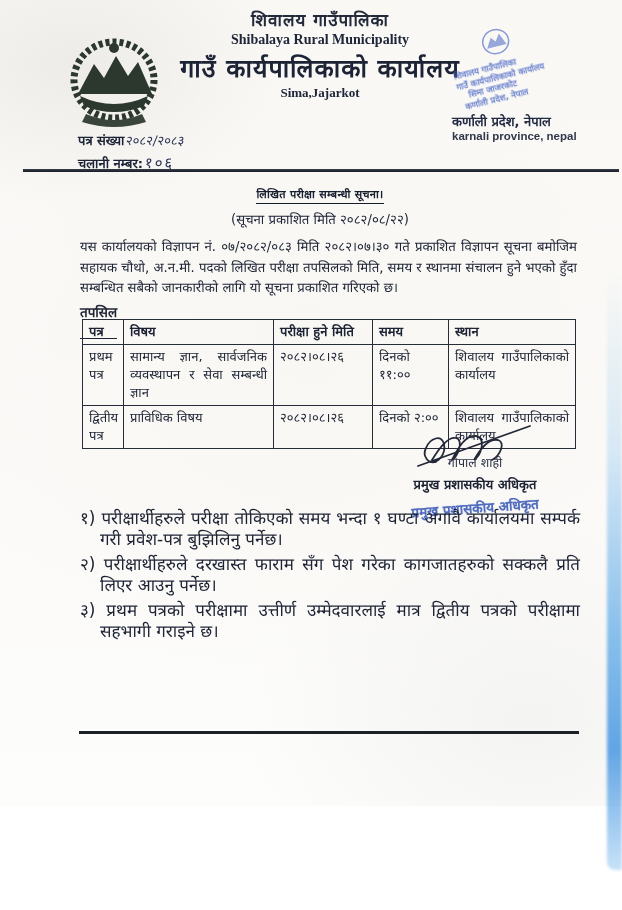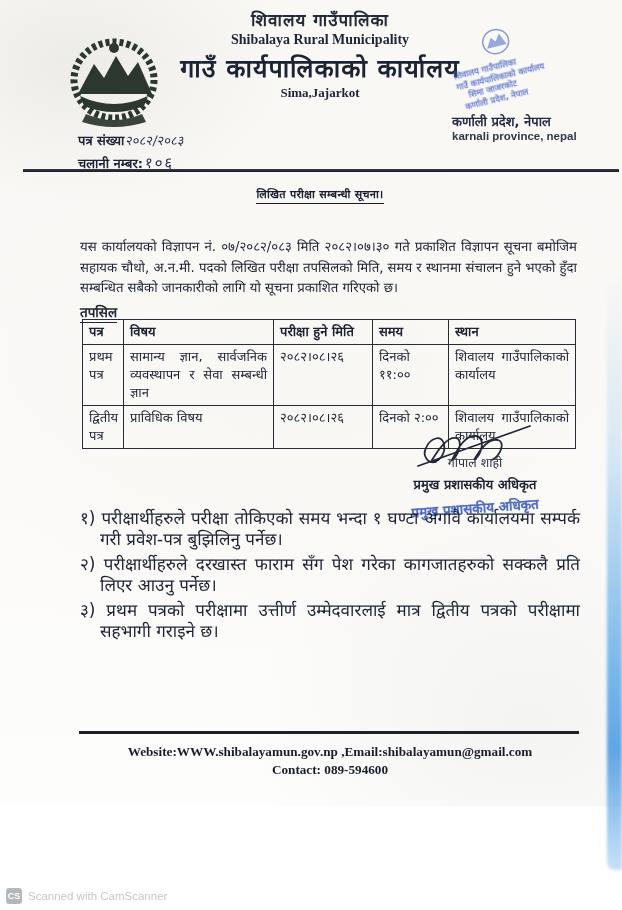--- a/index.html
+++ b/index.html
@@ -48,21 +48,21 @@
   
   .title-wrap{ left:120px; top:183px; width:400px; text-align:center; }
   .notice-title{ display:inline-block; font-size:11px; font-weight:800; color:#161c2c;
     border-bottom:1.7px solid #161c2c; padding-bottom:2px; letter-spacing:.3px;}
   .published{ margin-top:6px; font-size:13.2px; color:#20263a; }
 
   
   .body-par{ left:80px; top:237px; width:497px; font-size:13.2px; line-height:20.5px;
     text-align:justify; color:#1d2334; }
   .tapasil{ left:80px; top:303px; font-size:13.5px; font-weight:800;
-    border-bottom:1.6px solid #1d2334; padding-bottom:1px; }
+    border-bottom:1.6px solid #1d2334; padding-bottom:17px; }
 
   
   table.sched{ position:absolute; left:82px; top:319px; width:493px; border-collapse:collapse; table-layout:fixed; }
   table.sched th, table.sched td{
     border:1.6px solid #262c38; padding:2px 6px 4px 6px; font-size:13px; vertical-align:top;
     font-family:"DejaVu Sans","Liberation Sans",sans-serif; color:#1d2334; font-weight:400;
   }
   table.sched th{ text-align:left; font-weight:700; height:25px; }
   td.just{ text-align:justify; }
   .c0{ width:41px; } .c1{ width:150px; } .c2{ width:99px; } .c3{ width:76px; } .c4{ width:127px; }
@@ -155,20 +155,21 @@
     <div class="ref-row" style="margin-top:3px;">
       <span class="ref-label">चलानी नम्बर:</span>
       <span class="hand chalani-val">१०६</span>
     </div>
   </div>
 
   <div class="abs rule-top"></div>
 
   <div class="abs title-wrap np">
     <span class="notice-title">लिखित परीक्षा सम्बन्धी सूचना।</span>
+    <div class="published">(सूचना प्रकाशित मिति २०८२/०८/२२)</div>
   </div>
 
   <div class="abs body-par np">यस कार्यालयको  विज्ञापन नं. ०७/२०८२/०८३ मिति २०८२।०७।३० गते प्रकाशित विज्ञापन सूचना बमोजिम सहायक चौथो, अ.न.मी. पदको लिखित परीक्षा तपसिलको मिति, समय र स्थानमा संचालन हुने भएको हुँदा सम्बन्धित सबैको जानकारीको लागि यो सूचना प्रकाशित गरिएको छ।</div>
 
   <div class="abs tapasil np">तपसिल</div>
 
   <table class="sched">
     <colgroup>
         <col class="c0">
         <col class="c1">
@@ -216,25 +217,17 @@
   </div>
 
   <div class="abs notes np">
     <div class="note">१) परीक्षार्थीहरुले परीक्षा तोकिएको समय भन्दा १ घण्टा अगावै कार्यालयमा सम्पर्क गरी प्रवेश-पत्र बुझिलिनु पर्नेछ।</div>
     <div class="note">२) परीक्षार्थीहरुले दरखास्त फाराम सँग पेश गरेका कागजातहरुको सक्कलै प्रति लिएर आउनु पर्नेछ।</div>
     <div class="note">३) प्रथम पत्रको परीक्षामा उत्तीर्ण उम्मेदवारलाई मात्र द्वितीय पत्रको परीक्षामा सहभागी गराइने छ।</div>
   </div>
 
   <div class="abs rule-bottom"></div>
 
-  <div class="abs footer">
-    <div class="foot-1">Website:WWW.shibalayamun.gov.np ,Email:shibalayamun@gmail.com</div>
-    <div class="foot-2">Contact: 089-594600</div>
-  </div>
 
   <div class="abs streak"></div>
 
-  <div class="abs cam">
-    <div class="cam-badge">CS</div>
-    <div class="cam-text">Scanned with CamScanner</div>
-  </div>
 
 </div>
 
 </body></html>

